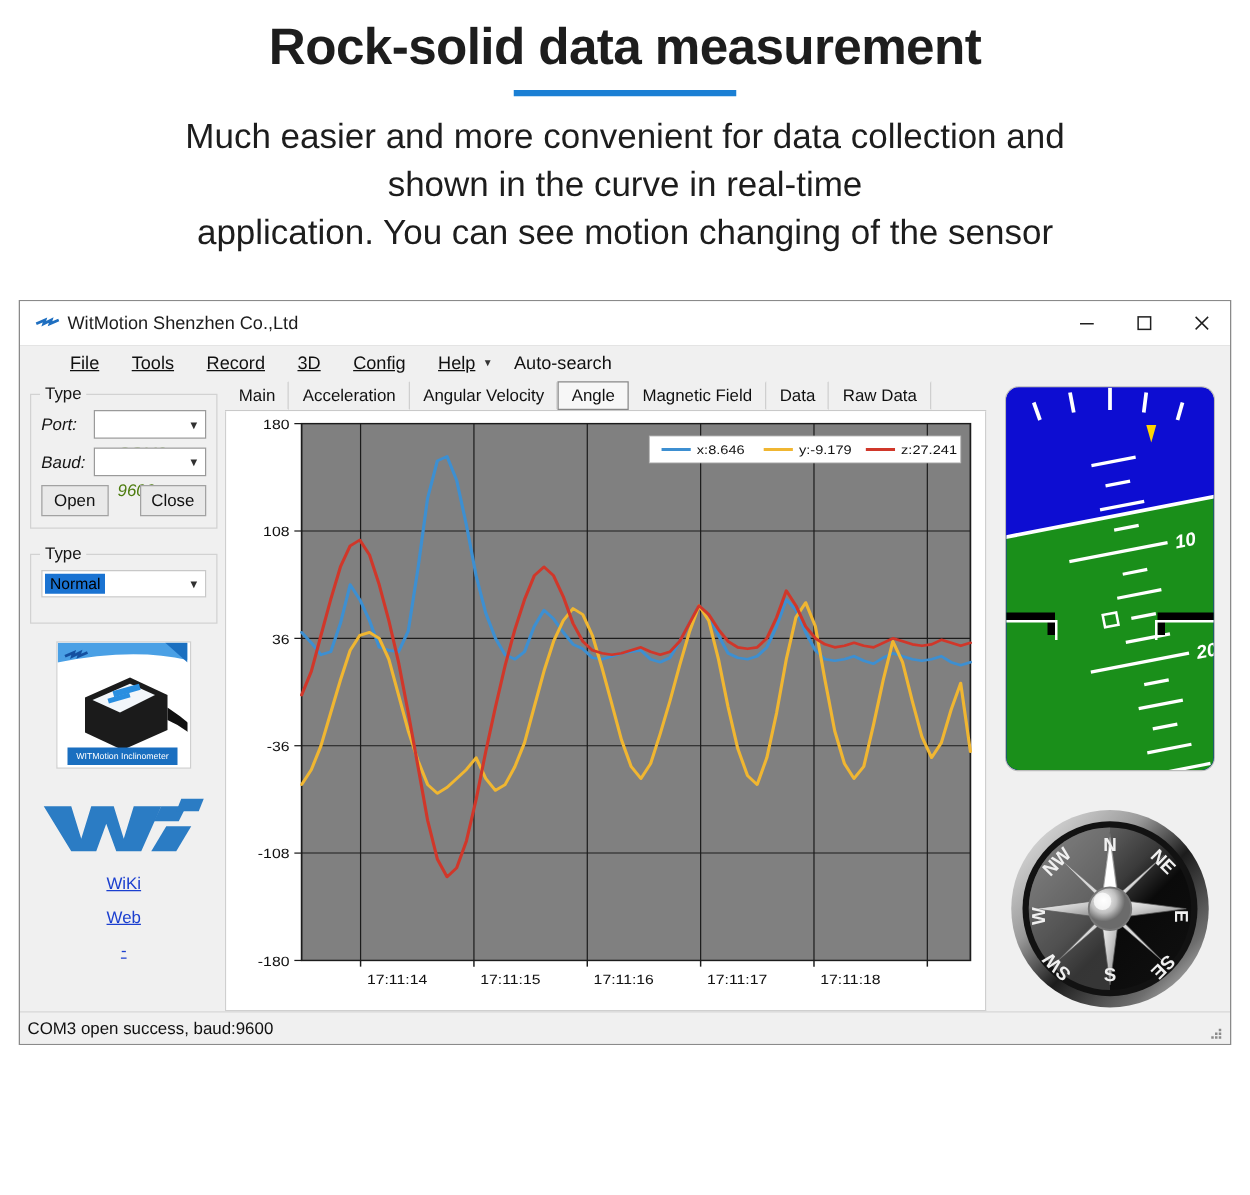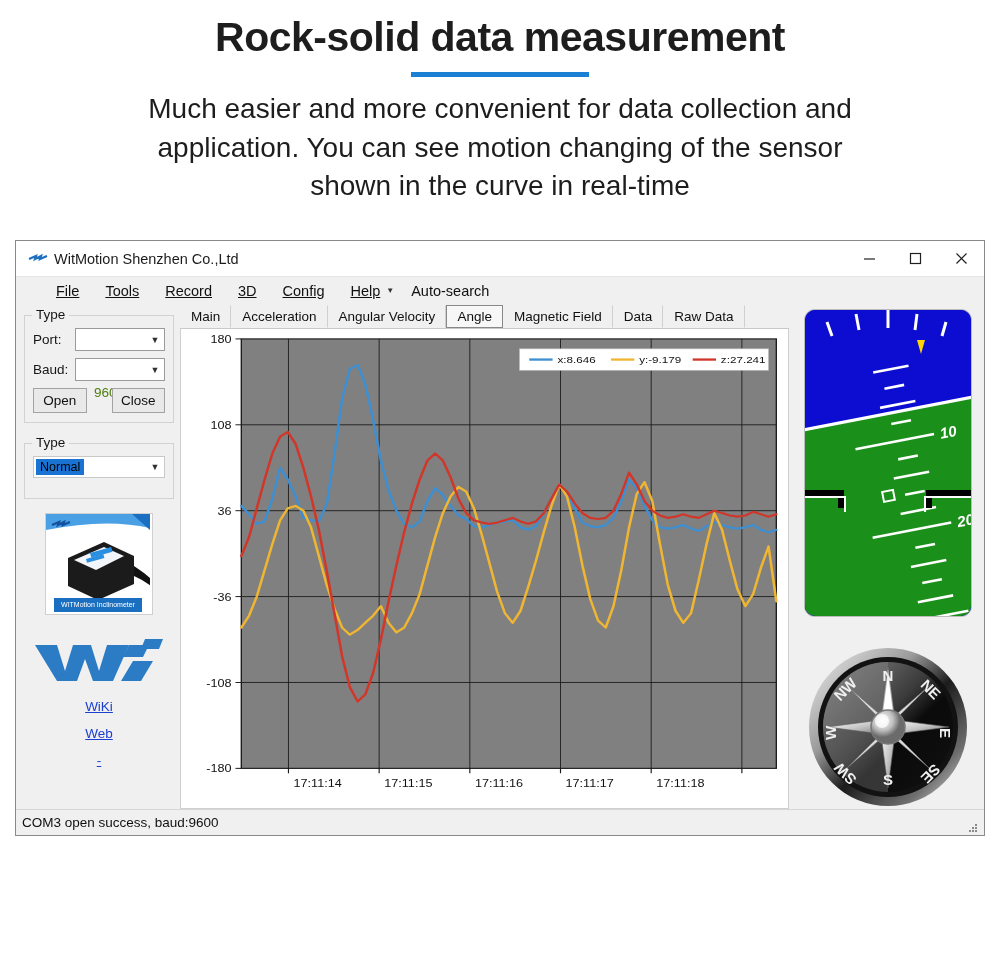--- a/index.html
+++ b/index.html
@@ -32,21 +32,21 @@
 
   
   .body-row{flex:1;display:flex;min-height:0;padding:0 3px 0 4px;}
 
   
   .left-panel{width:150px;flex:0 0 150px;display:flex;flex-direction:column;
     padding-left:4px;}
   .group{border:1px solid #d2d2d2;position:relative;margin-top:11px;padding:12px 8px 9px 8px;}
   .group-label{position:absolute;top:-9px;left:7px;background:#f0f0f0;padding:0 4px;
     font-size:13.5px;color:#151515;}
-  .fld-row{display:flex;align-items:center;margin-bottom:7px;}
+  .fld-row{display:flex;align-items:center;margin-bottom:7px;font-style:italic;}
   .fld-lab{font-size:13.5px;color:#151515;width:42px;}
   .combo{flex:1;height:23px;background:#fff;border:1px solid #9a9a9a;display:flex;
     align-items:center;box-sizing:border-box;}
   .combo-val{font-size:13.5px;color:#4d7c0f;padding-left:18px;flex:1;overflow:hidden;white-space:nowrap;margin-top:45px;}
   .combo-arrow{width:18px;text-align:center;font-size:9px;color:#303030;}
   .btn-row{display:flex;gap:25px;margin-top:7px;}
   .btn{flex:1;height:25px;background:#e9e9e9;border:1px solid #a2a2a2;font-size:13.5px;
     color:#101010;display:flex;align-items:center;justify-content:center;box-sizing:border-box;}
   .type-group{margin-top:20px;padding:12px 8px 20px 8px;}
   .type-combo{height:22px;background:#fff;border:1px solid #c8c8c8;display:flex;align-items:center;box-sizing:border-box;}
@@ -83,22 +83,22 @@
   .grip{position:absolute;right:5px;bottom:3px;width:12px;height:12px;}
 </style>
 </head>
 <body>
 
 <div class="promo">
   <div class="promo-title">Rock-solid data measurement</div>
   <div class="promo-rule"></div>
   <div class="promo-sub">
     <div>Much easier and more convenient for data collection and</div>
+    <div>shown in the curve in real-time</div>
     <div>application. You can see motion changing of  the sensor</div>
-    <div>shown in the curve in real-time</div>
   </div>
 </div>
 
 <div class="app-window">
 
   <div class="titlebar">
     <span class="tb-logo">
       <svg width="20" height="12" viewBox="0 0 20 12">
         <path d="M1 6 L8 3 L7 6 L13 3 L12 6 L19 3" stroke="#1f6fc0" stroke-width="2.2" fill="none"></path>
       </svg>

